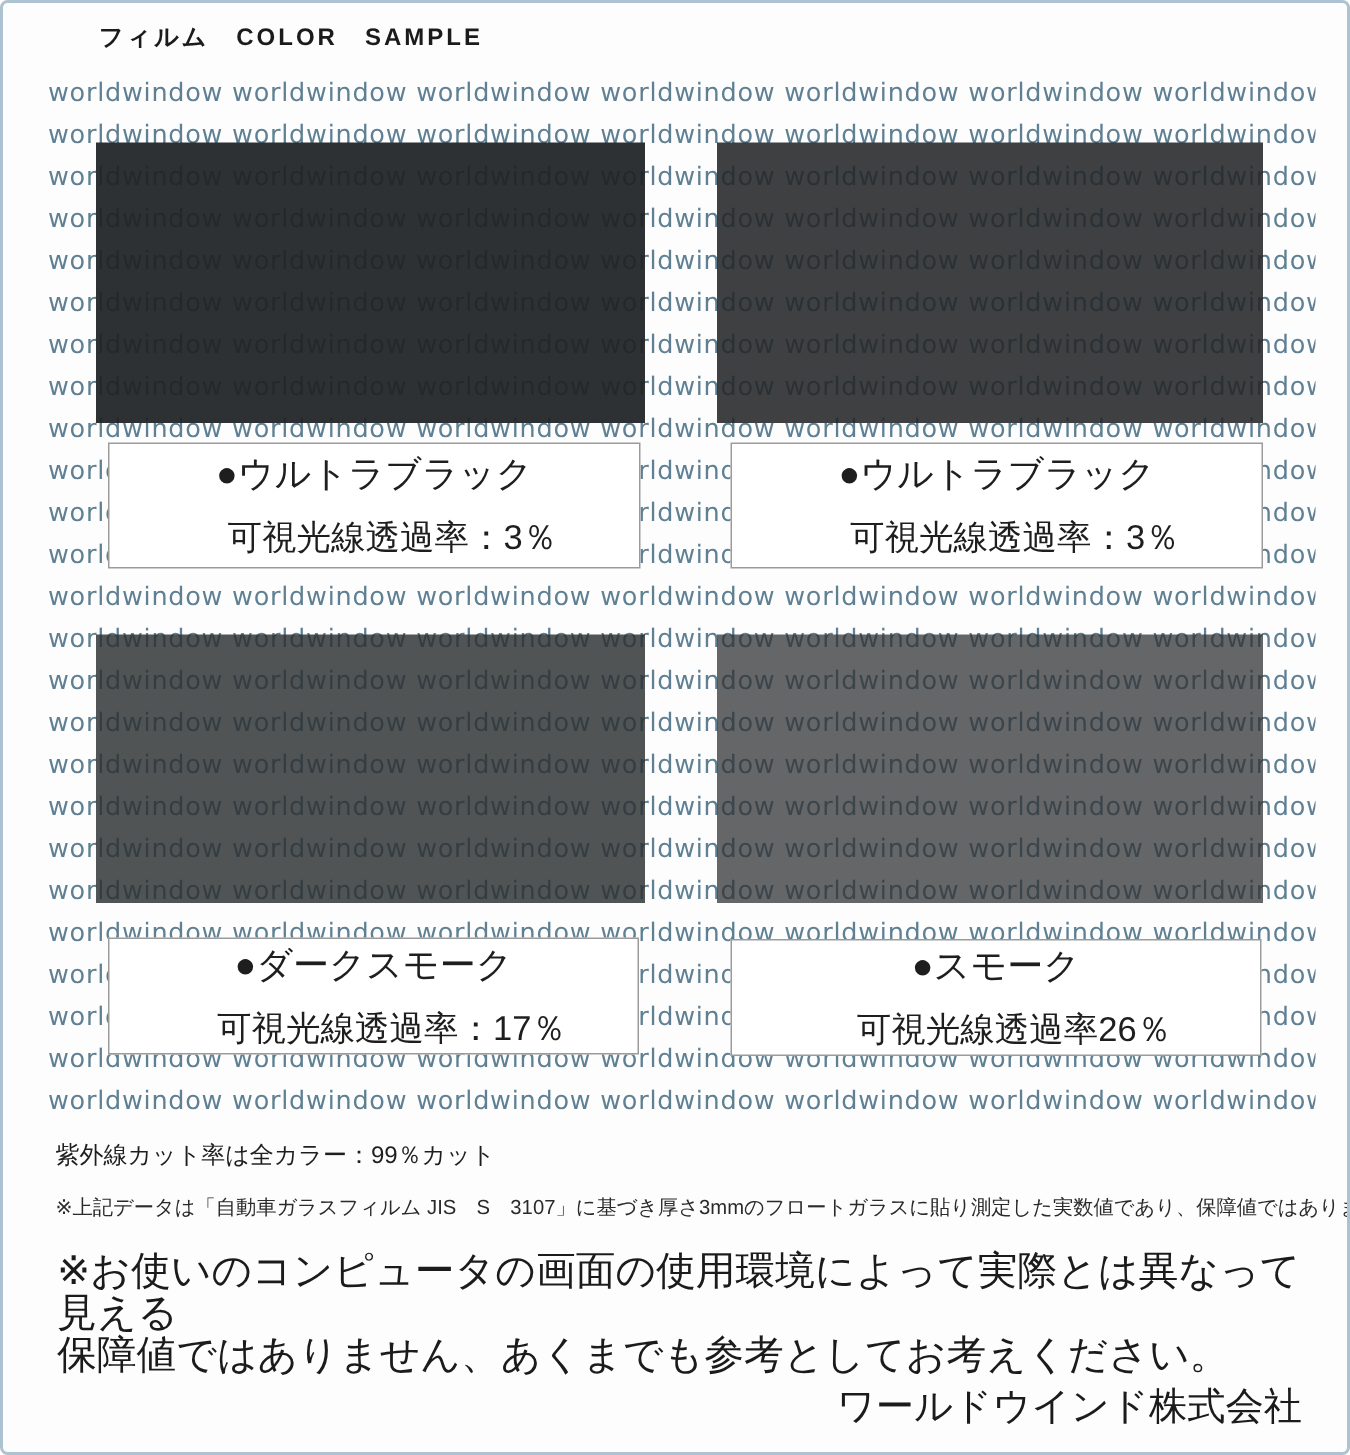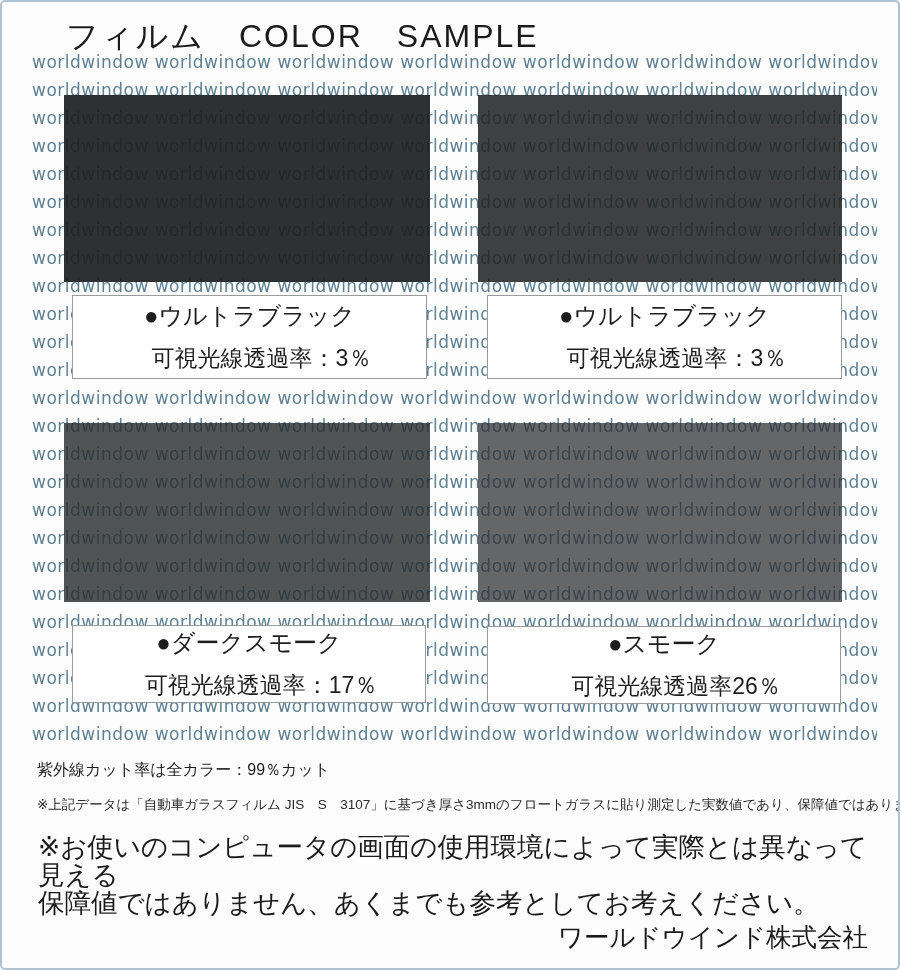--- a/index.html
+++ b/index.html
@@ -7,22 +7,22 @@
     position:relative;
     width:896px; height:966px;
     border:2px solid #aec3d2;
     border-radius:5px;
     background:#fdfdfe;
     overflow:hidden;
     font-family:"Liberation Sans","DejaVu Sans",sans-serif;
   }
   .title {
     position:absolute; left:64px; top:13px;
-    font-size:32px; letter-spacing:2px; color:#1b1b1b;
-    white-space:pre; z-index:4;
+    font-size:16px; letter-spacing:2px; color:#1b1b1b;
+    white-space:pre; z-index:4;font-weight:bold;
   }
   .watermark {
     position:absolute; left:30px; top:46px; width:845px; height:704px;
     overflow:hidden; z-index:1; opacity:.9;
   }
   .wm-row {
     white-space:nowrap; line-height:28px; font-size:17px;
     letter-spacing:.5px; font-family:"DejaVu Sans",sans-serif;
   }
   .swatch { position:absolute; z-index:2; }

